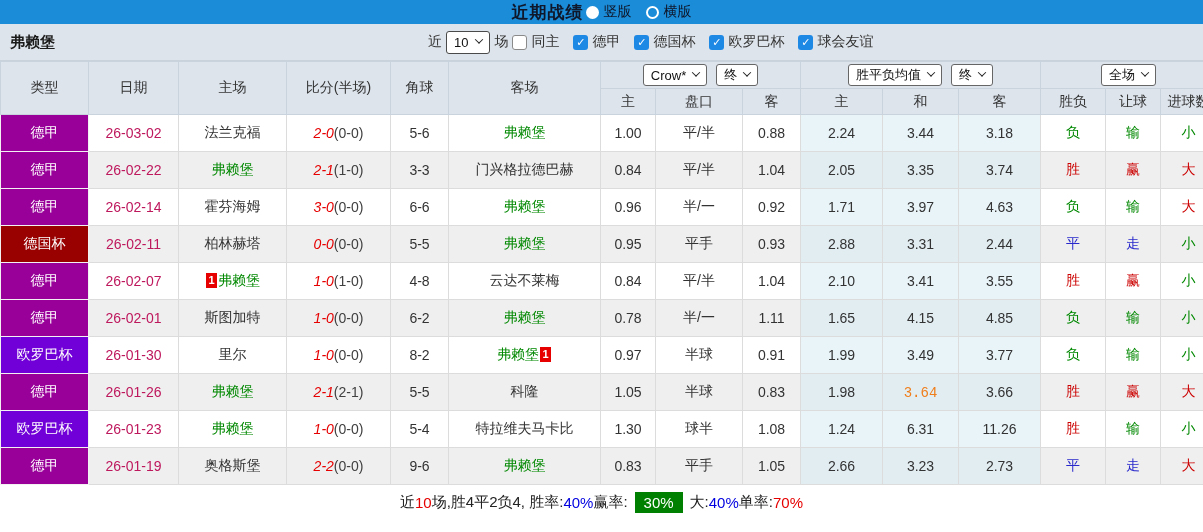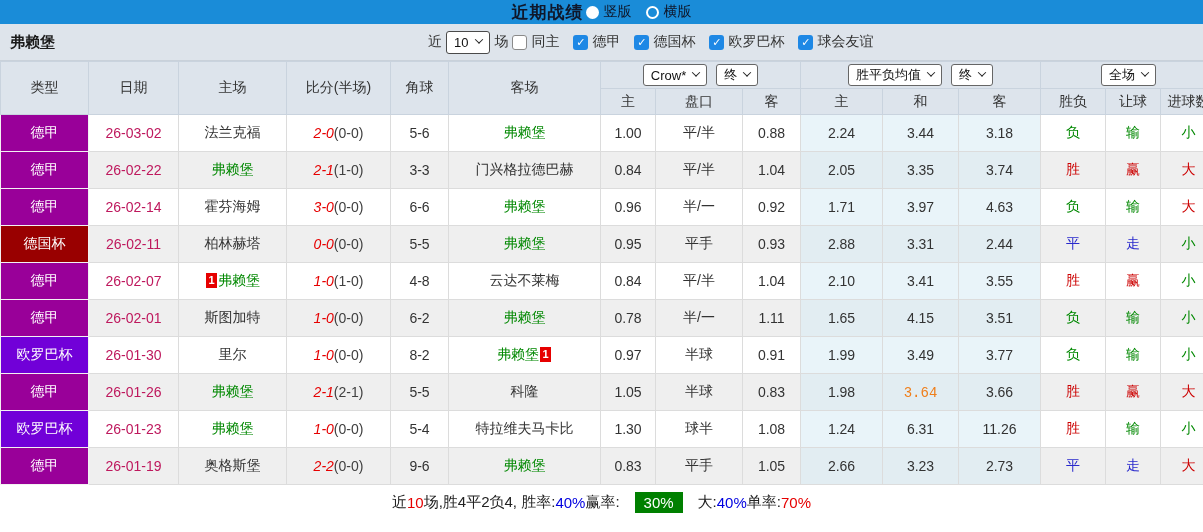--- a/index.html
+++ b/index.html
@@ -91,21 +91,21 @@
   .res-b { color:var(--draw-blue,#2929cc); }
 
   
   .summary {
     height:34px; display:flex; align-items:center; justify-content:center;
     font-size:15px; color:#222; background:#fff;
   }
   .sum-red   { color:var(--summary-red,#e60000); }
   .sum-blue  { color:var(--summary-blue,#0000e0); }
   .sum-green-badge {
-    background:var(--summary-green-bg,#008000); color:#fff; padding:2px 9px; margin:0 15px;
+    background:var(--summary-green-bg,#008000); color:#fff; padding:2px 9px; margin:0 7px;
   }
 </style>
 </head>
 <body>
 
 <div class="topbar">
   <span class="title">近期战绩</span>
   <span class="radio-group">
     <span class="radio on"></span>
     <span class="radio-label">竖版</span>
@@ -298,21 +298,21 @@
     <td class="date-td"><span>26-02-01</span></td>
     <td><span>斯图加特</span></td>
     <td><span class="score">1-0</span><span class="half">(0-0)</span></td>
     <td><span>6-2</span></td>
     <td><span class="tg">弗赖堡</span></td>
     <td><span>0.78</span></td>
     <td><span>半/一</span></td>
     <td><span>1.11</span></td>
     <td class="avg"><span>1.65</span></td>
     <td class="avg"><span>4.15</span></td>
-    <td class="avg"><span>3.51</span></td>
+    <td class="avg"><span>4.85</span></td>
     <td><span class="res-g">负</span></td>
     <td><span class="res-g">输</span></td>
     <td><span class="res-g">小</span></td>
   </tr>
       <tr>
     <td class="league-td" style="background: rgb(113, 0, 216);"><span>欧罗巴杯</span></td>
     <td class="date-td"><span>26-01-30</span></td>
     <td><span>里尔</span></td>
     <td><span class="score">1-0</span><span class="half">(0-0)</span></td>
     <td><span>8-2</span></td>

